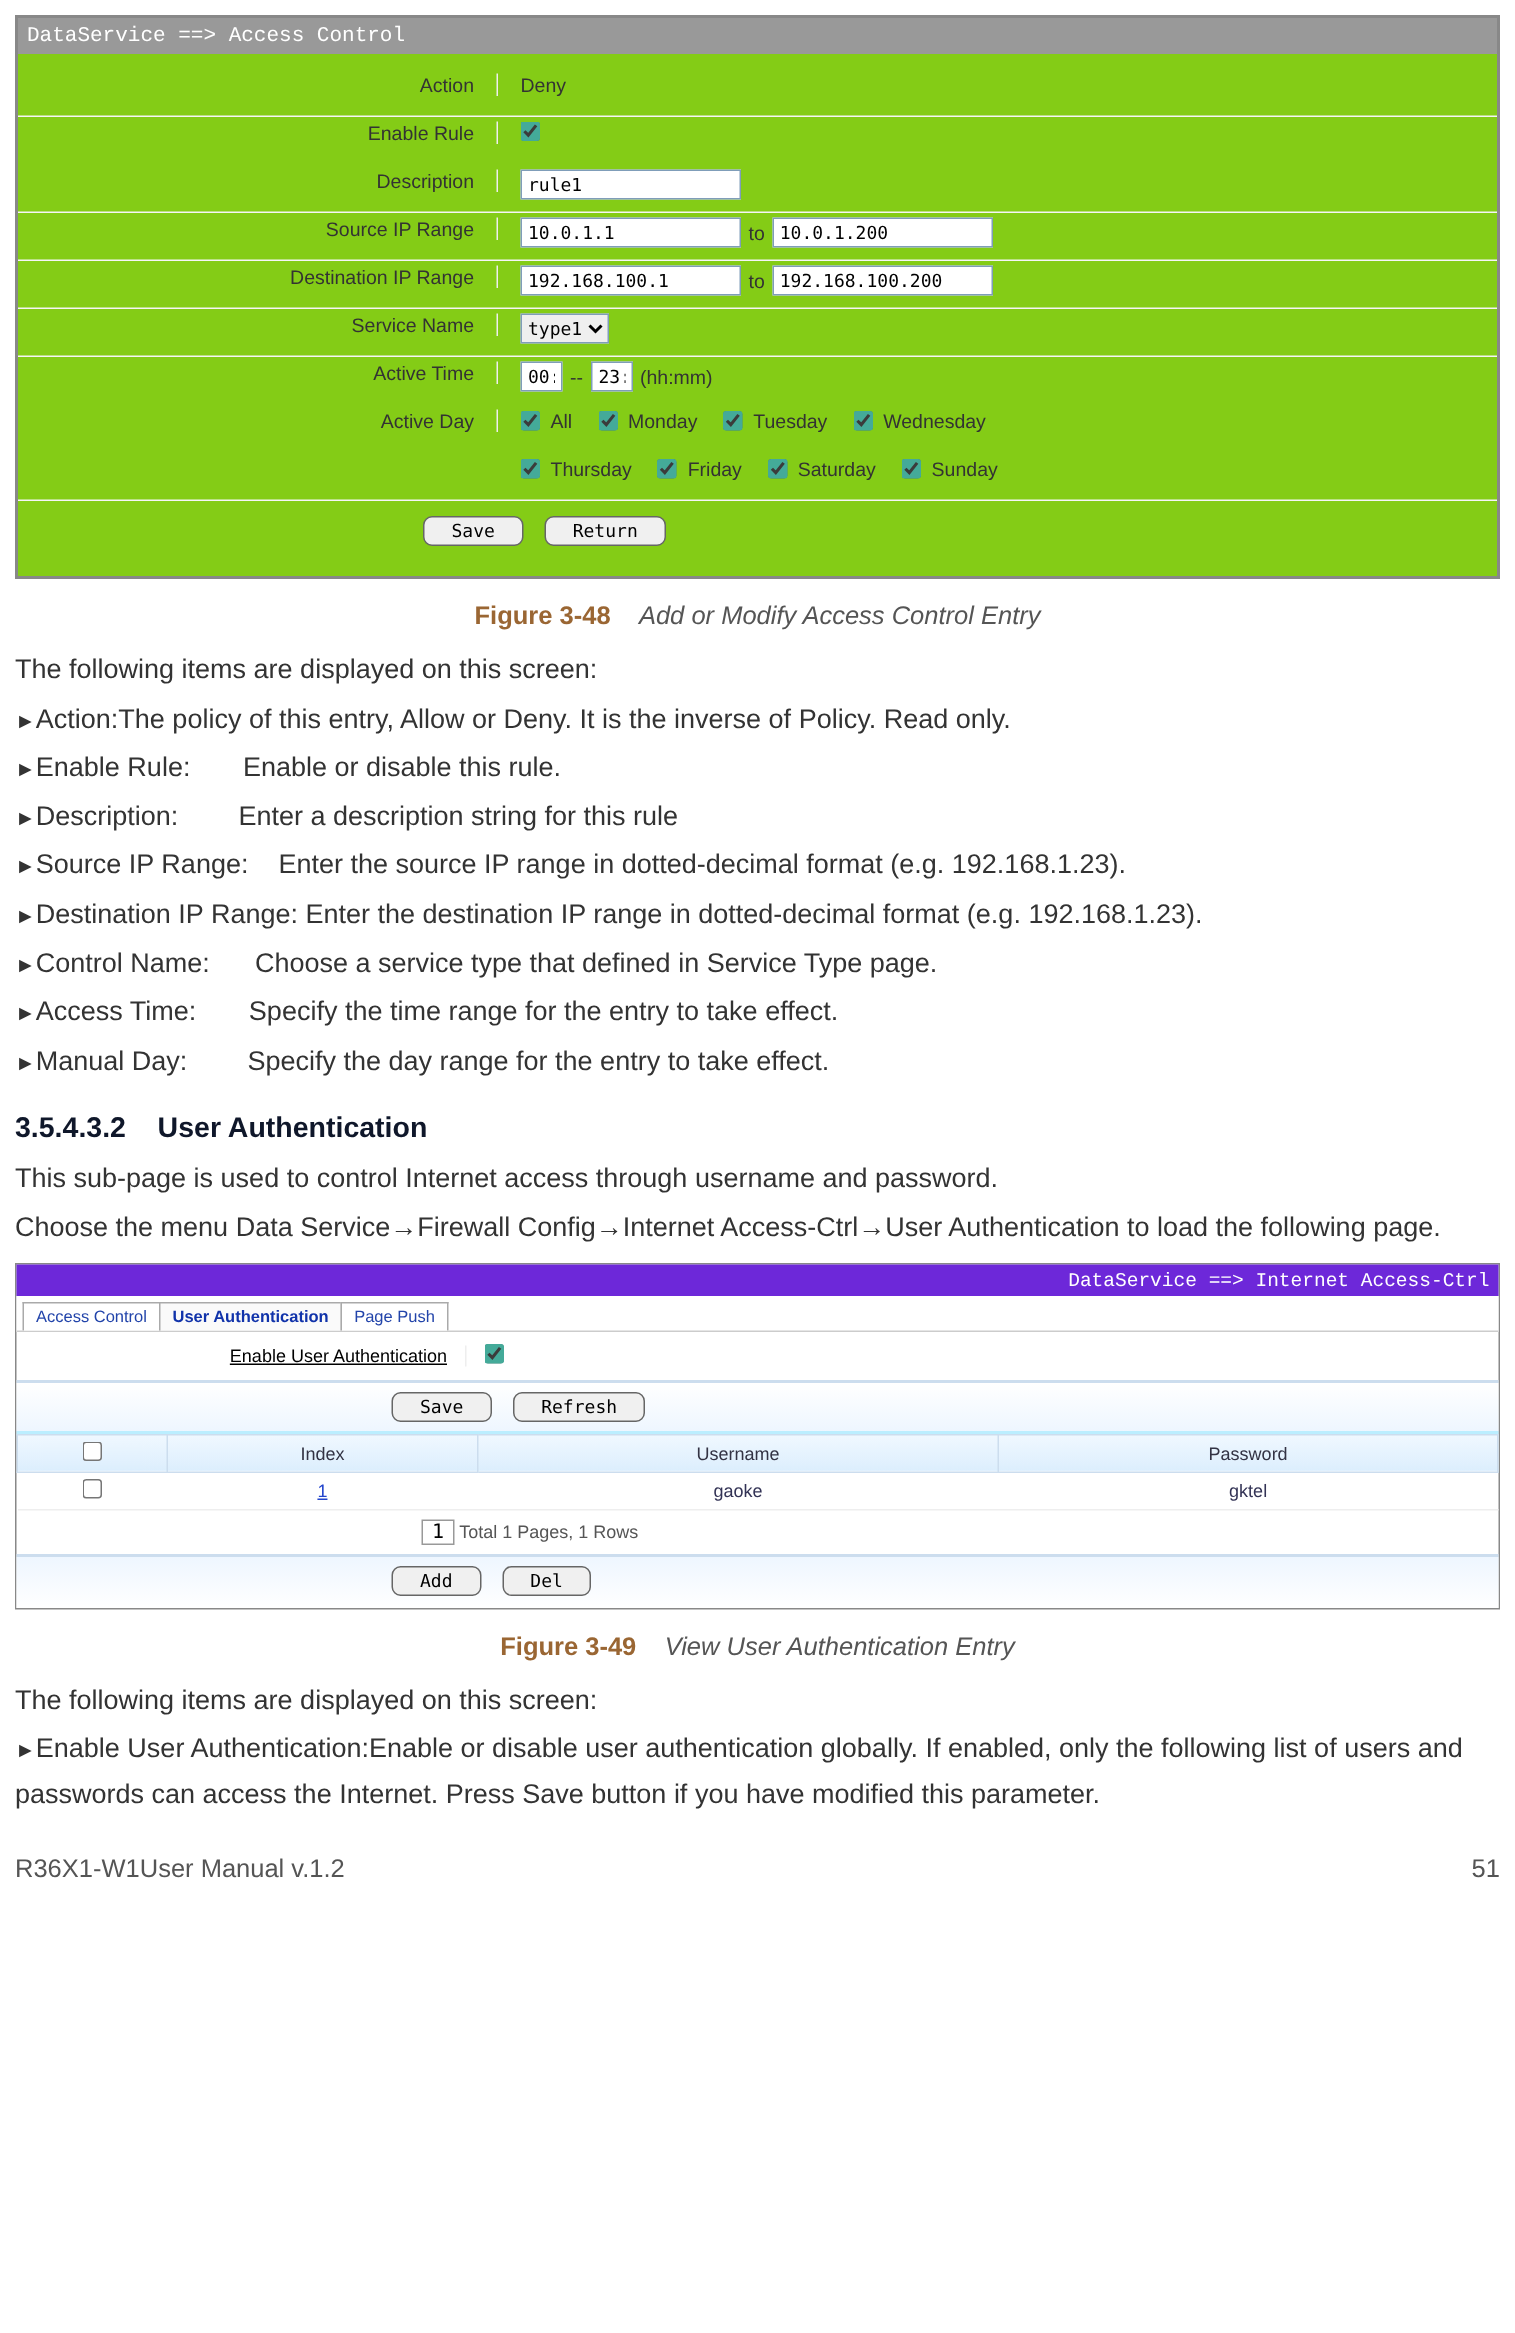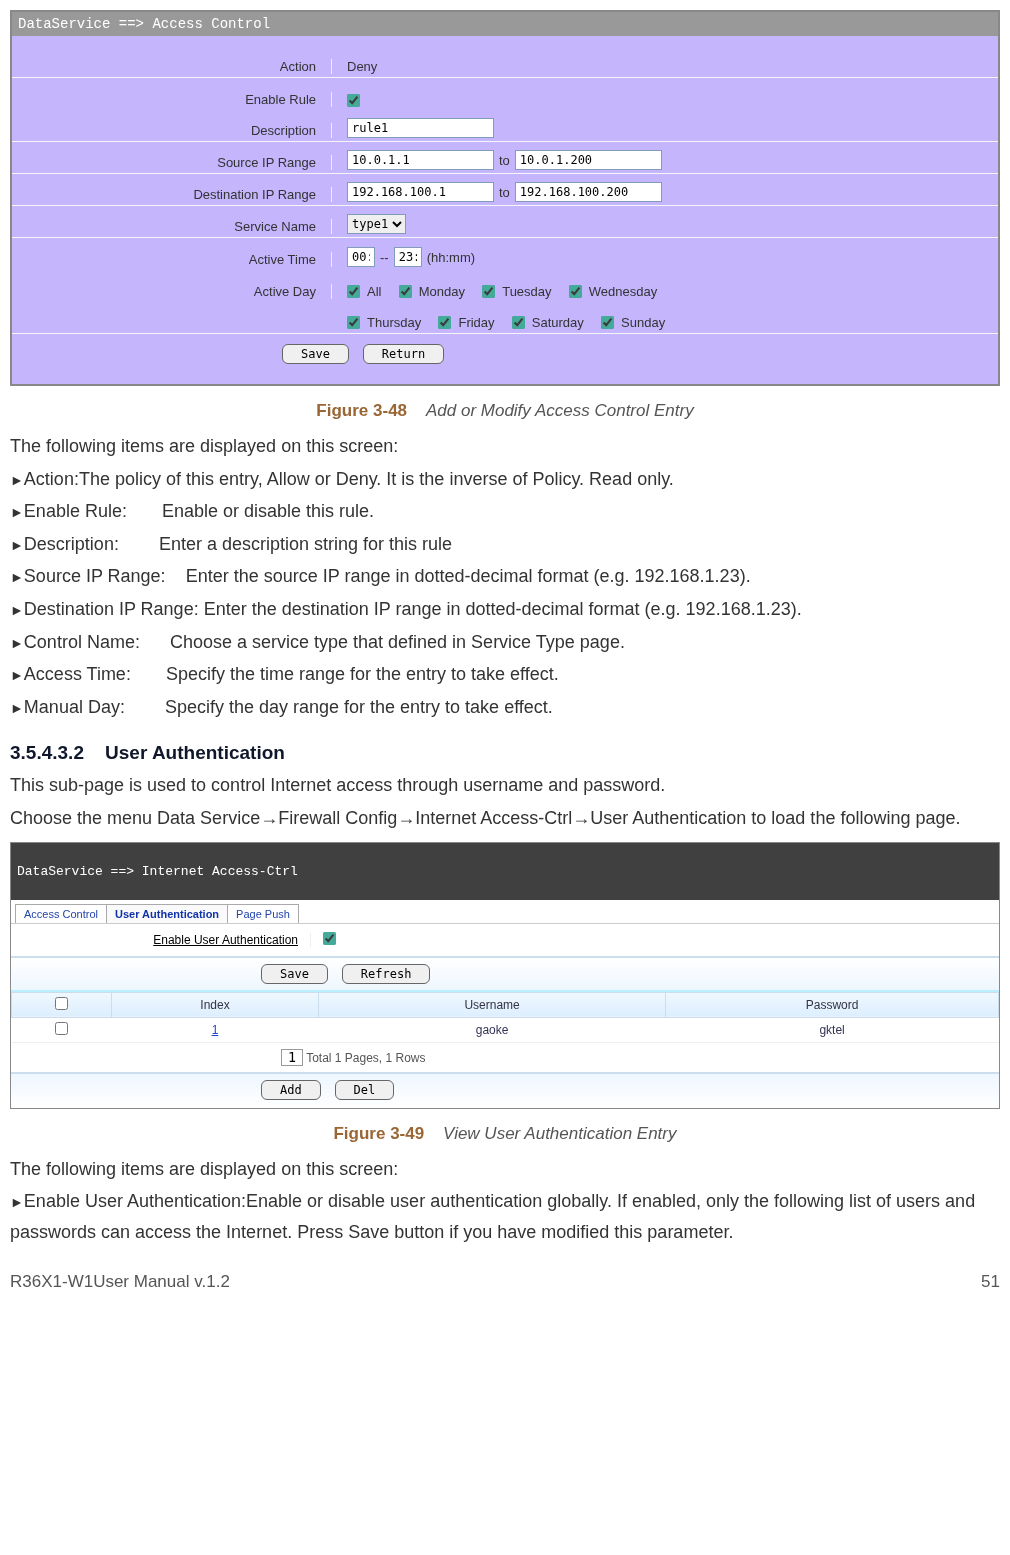--- a/index.html
+++ b/index.html
@@ -6,36 +6,36 @@
     body {
       font-family: Verdana, Arial, sans-serif;
       background: #fff;
       width: 1010px;
       padding: 10px;
       font-size: 14px;
     }
     
     .screenshot1 {
       border: 2px solid #888;
-      background: #c4b5fd;
+      background: #84cc16;
       margin-bottom: 15px;
     }
     .titlebar1 {
       background: #999;
       color: #fff;
       font-family: 'Courier New', monospace;
       font-size: 14px;
       padding: 4px 6px;
     }
     .form-area {
       padding: 10px 0;
     }
     .form-row {
       display: flex;
-      align-items: flex-end;
+      align-items: flex-start;
       min-height: 32px;
       border-bottom: 1px solid #f5f5f5;
       padding: 3px 0;
     }
     .form-row.no-border { border-bottom: none; }
     .form-label {
       width: 320px;
       text-align: right;
       padding-right: 15px;
       font-size: 13px;
@@ -116,25 +116,26 @@
       font-size: 19px;
       margin: 20px 0 6px 0;
     }
     
     .screenshot2 {
       border: 1px solid #888;
       background: #fff;
       margin: 8px 0 15px 0;
     }
     .titlebar2 {
-      background: #404040;
+      background: #6d28d9;
       color: #fff;
       font-family: 'Courier New', monospace;
       font-size: 13px;
-      padding: 21px 6px;
+      padding: 3px 6px;
+      text-align: right;
     }
     .tabs-row {
       display: flex;
       background: #fff;
       border-bottom: 1px solid #ccc;
       padding: 4px 4px 0 4px;
       gap: 0;
     }
     .tab {
       font-size: 11px;

